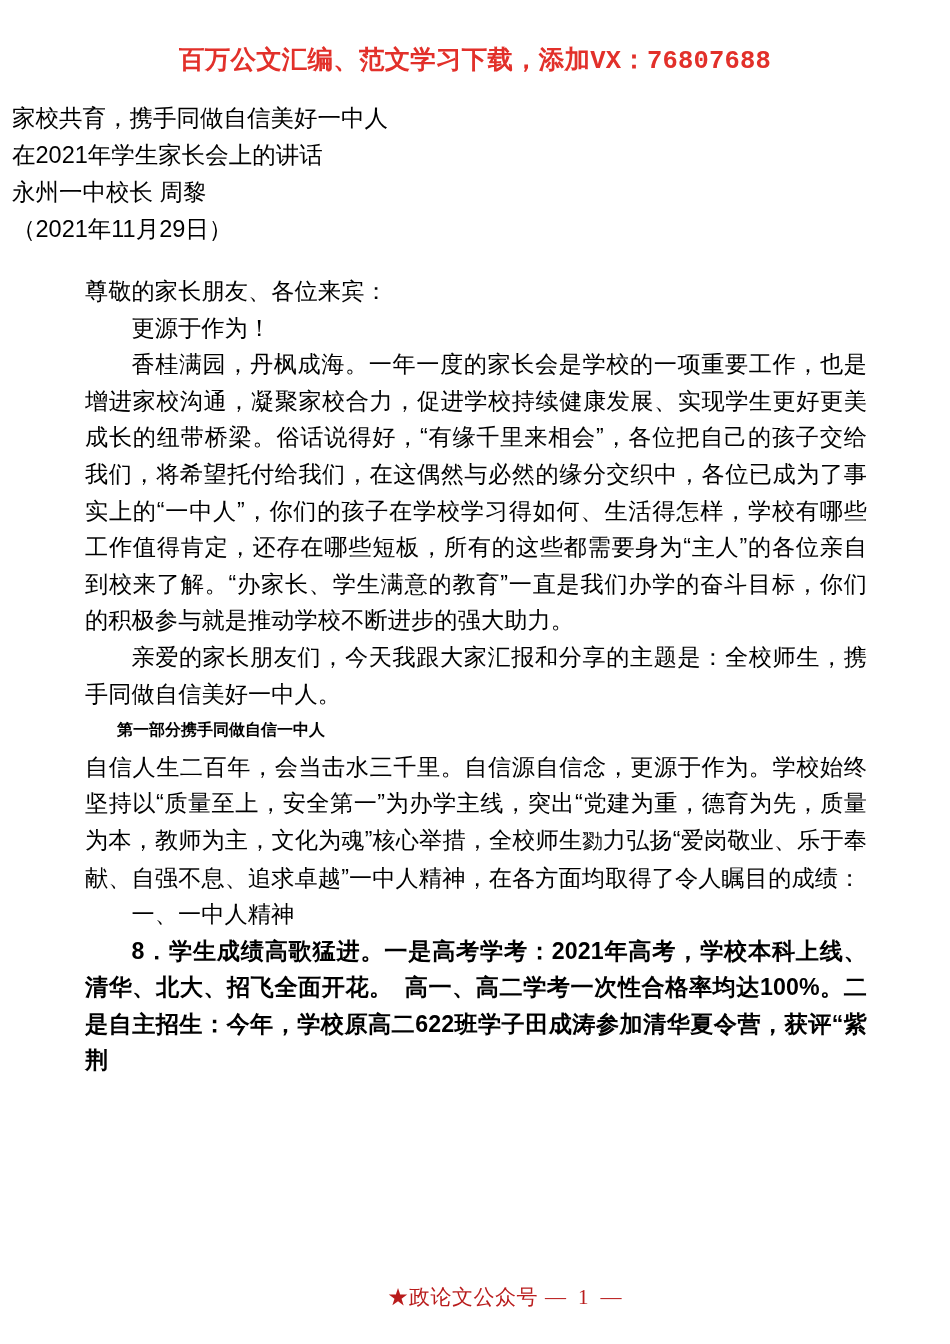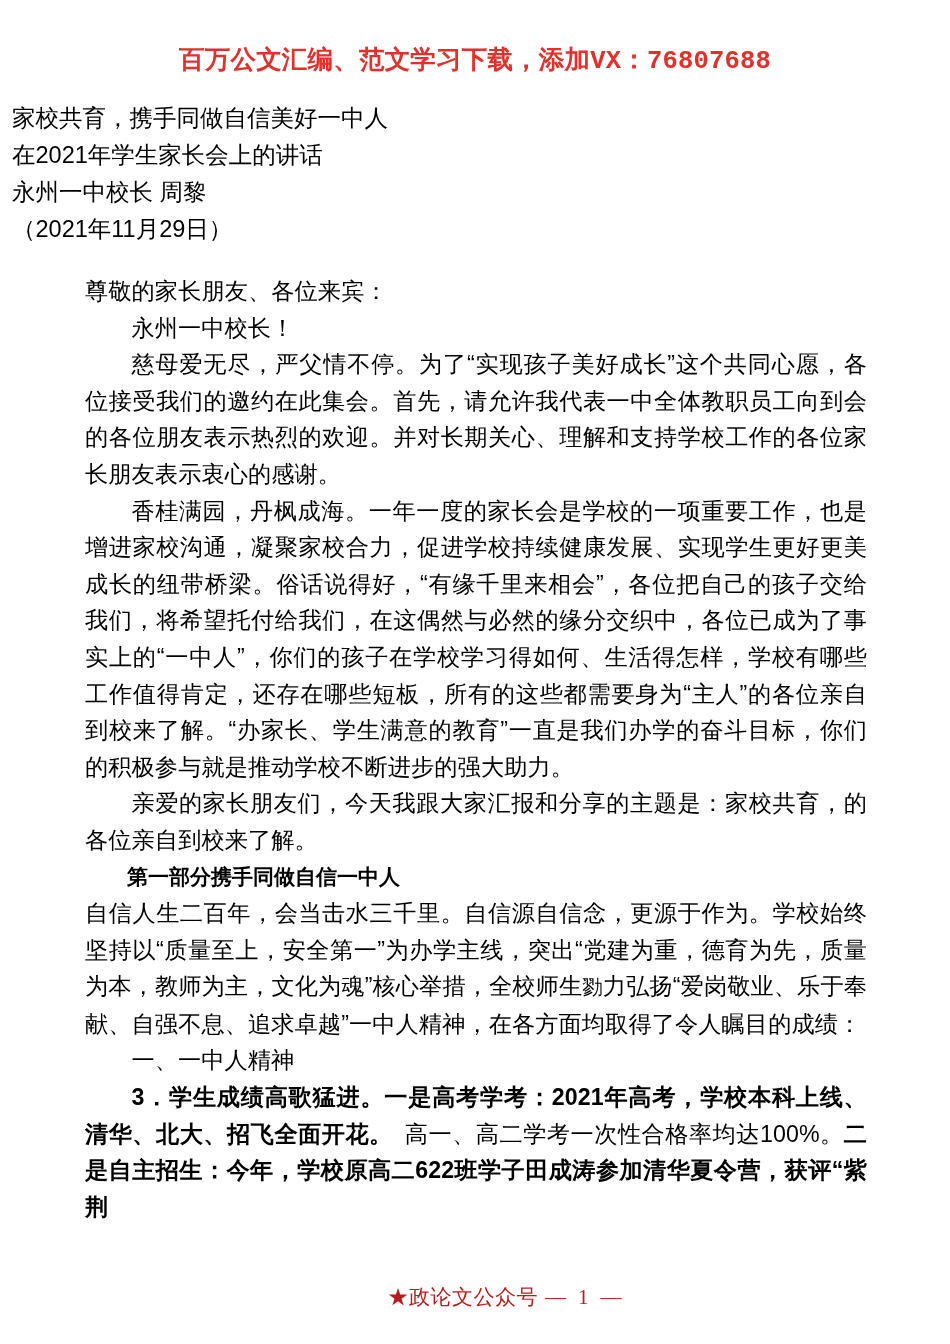--- a/index.html
+++ b/index.html
@@ -70,28 +70,28 @@
     font-weight: 400;
     word-break: break-all;
   }
   p.indent {
     text-indent: 2em;
   }
   p.bold {
     font-weight: 700;
   }
   .bold-run { font-weight: 700; }
-  .normal-run { font-weight: 400; margin-left: 12px; }
+  .normal-run { font-weight: 700; margin-left: 12px; }
   .fallback-glyph {
     font-family: "DejaVu Sans", sans-serif;
     font-size: 20.5px;
   }
   h2.section-heading {
     margin: 0;
-    font-size: 21px;
+    font-size: 16px;
     line-height: 36.6px;
     font-weight: 700;
     text-indent: 2em;
     text-align: left;
   }
 
   
   .footer {
     position: absolute;
     left: 12px;
@@ -119,35 +119,34 @@
     <div class="title-line">家校共育，携手同做自信美好一中人</div>
     <div class="title-line">在2021年学生家长会上的讲话</div>
     <div class="title-line">永州一中校长  周黎</div>
     <div class="title-line">（2021年11月29日）</div>
   </div>
 
   <div class="body-area">
 
     <p class="para">尊敬的家长朋友、各位来宾：</p>
 
-    <p class="para indent">永州一中校长！</p>
+    <p class="para indent">更源于作为！</p>
 
-    <p class="para indent">慈母爱无尽，严父情不停。为了“实现孩子美好成长”这个共同心愿，各位接受我们的邀约在此集会。首先，请允许我代表一中全体教职员工向到会的各位朋友表示热烈的欢迎。并对长期关心、理解和支持学校工作的各位家长朋友表示衷心的感谢。</p>
 
     <p class="para indent">香桂满园，丹枫成海。一年一度的家长会是学校的一项重要工作，也是增进家校沟通，凝聚家校合力，促进学校持续健康发展、实现学生更好更美成长的纽带桥梁。俗话说得好，“有缘千里来相会”，各位把自己的孩子交给我们，将希望托付给我们，在这偶然与必然的缘分交织中，各位已成为了事实上的“一中人”，你们的孩子在学校学习得如何、生活得怎样，学校有哪些工作值得肯定，还存在哪些短板，所有的这些都需要身为“主人”的各位亲自到校来了解。“办家长、学生满意的教育”一直是我们办学的奋斗目标，你们的积极参与就是推动学校不断进步的强大助力。</p>
 
-    <p class="para indent">亲爱的家长朋友们，今天我跟大家汇报和分享的主题是：家校共育，的各位亲自到校来了解。</p>
+    <p class="para indent">亲爱的家长朋友们，今天我跟大家汇报和分享的主题是：全校师生，携手同做自信美好一中人。</p>
 
     <h2 class="section-heading">第一部分携手同做自信一中人</h2>
 
     <p class="para"><span>自信人生二百年，会当击水三千里。自信源自信念，更源于作为。学校始终坚持以“质量至上，安全第一”为办学主线，突出“党建为重，德育为先，质量为本，教师为主，文化为魂”核心举措，全校师生</span><span class="fallback-glyph">勠</span><span>力弘扬“爱岗敬业、乐于奉献、自强不息、追求卓越”一中人精神，在各方面均取得了令人瞩目的成绩：</span></p>
 
     <p class="para indent">一、一中人精神</p>
 
-    <p class="para indent bold"><span class="bold-run">3．学生成绩高歌猛进。一是高考学考：2021年高考，学校本科上线、清华、北大、招飞全面开花。</span><span class="normal-run">高一、高二学考一次性合格率均达100%。</span><span class="bold-run">二是自主招生：今年，学校原高二622班学子田成涛参加清华夏令营，获评“紫荆</span></p>
+    <p class="para indent bold"><span class="bold-run">8．学生成绩高歌猛进。一是高考学考：2021年高考，学校本科上线、清华、北大、招飞全面开花。</span><span class="normal-run">高一、高二学考一次性合格率均达100%。</span><span class="bold-run">二是自主招生：今年，学校原高二622班学子田成涛参加清华夏令营，获评“紫荆</span></p>
 
   </div>
 
   <div class="footer">
     <span class="pad-left"></span><span class="mark">★</span><span class="mark">政论文公众号</span><span class="dash">—</span><span class="pagenum">1</span><span class="dash">—</span>
   </div>
 
 </div>
 
 </body></html>

